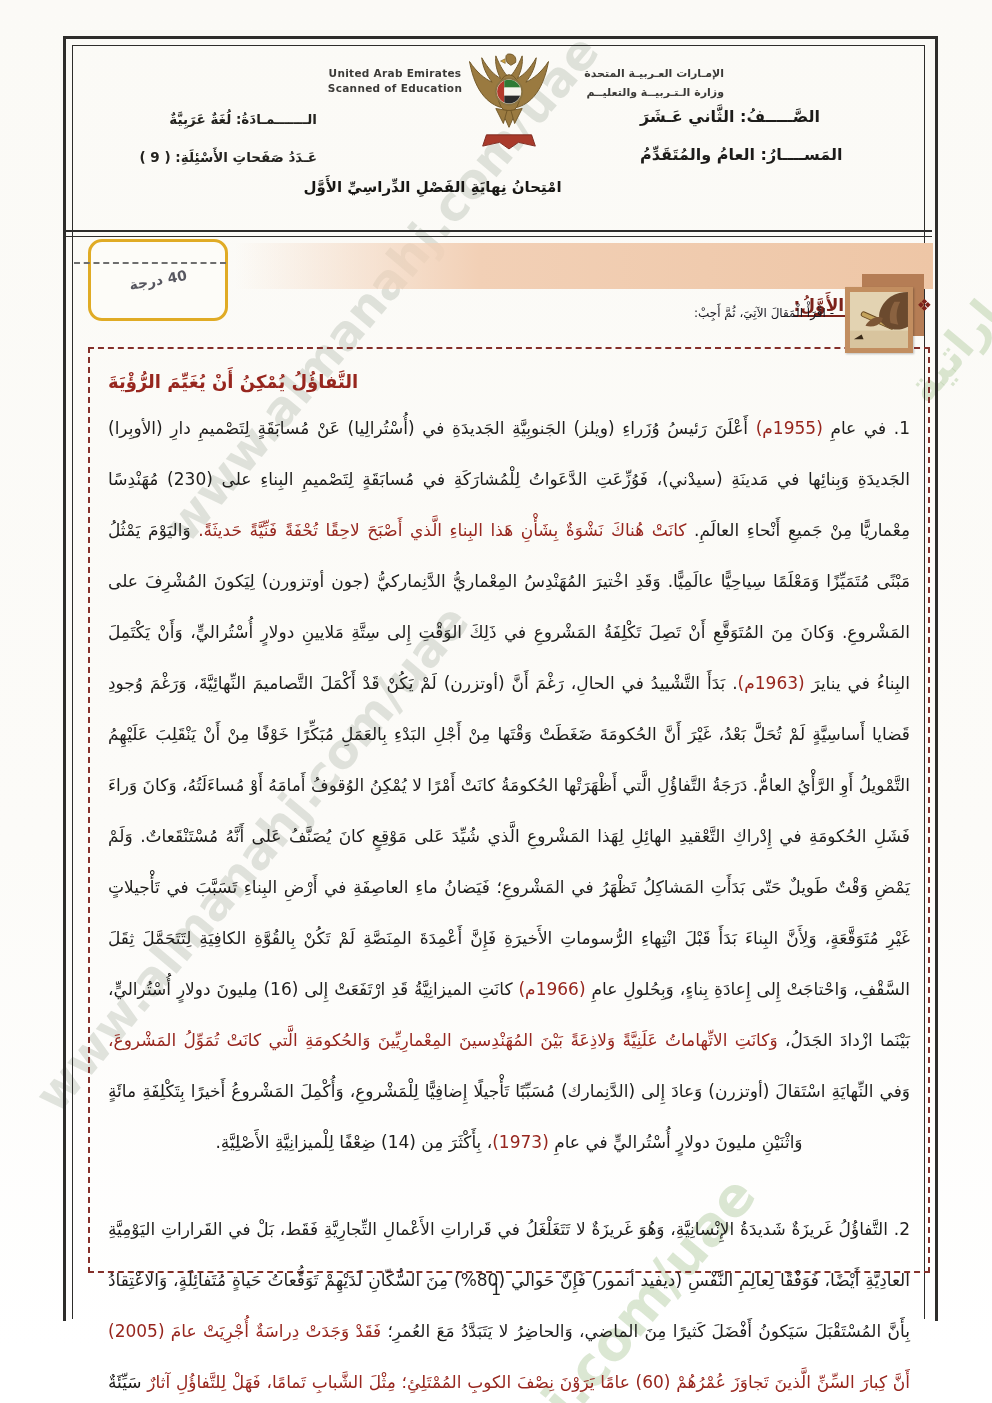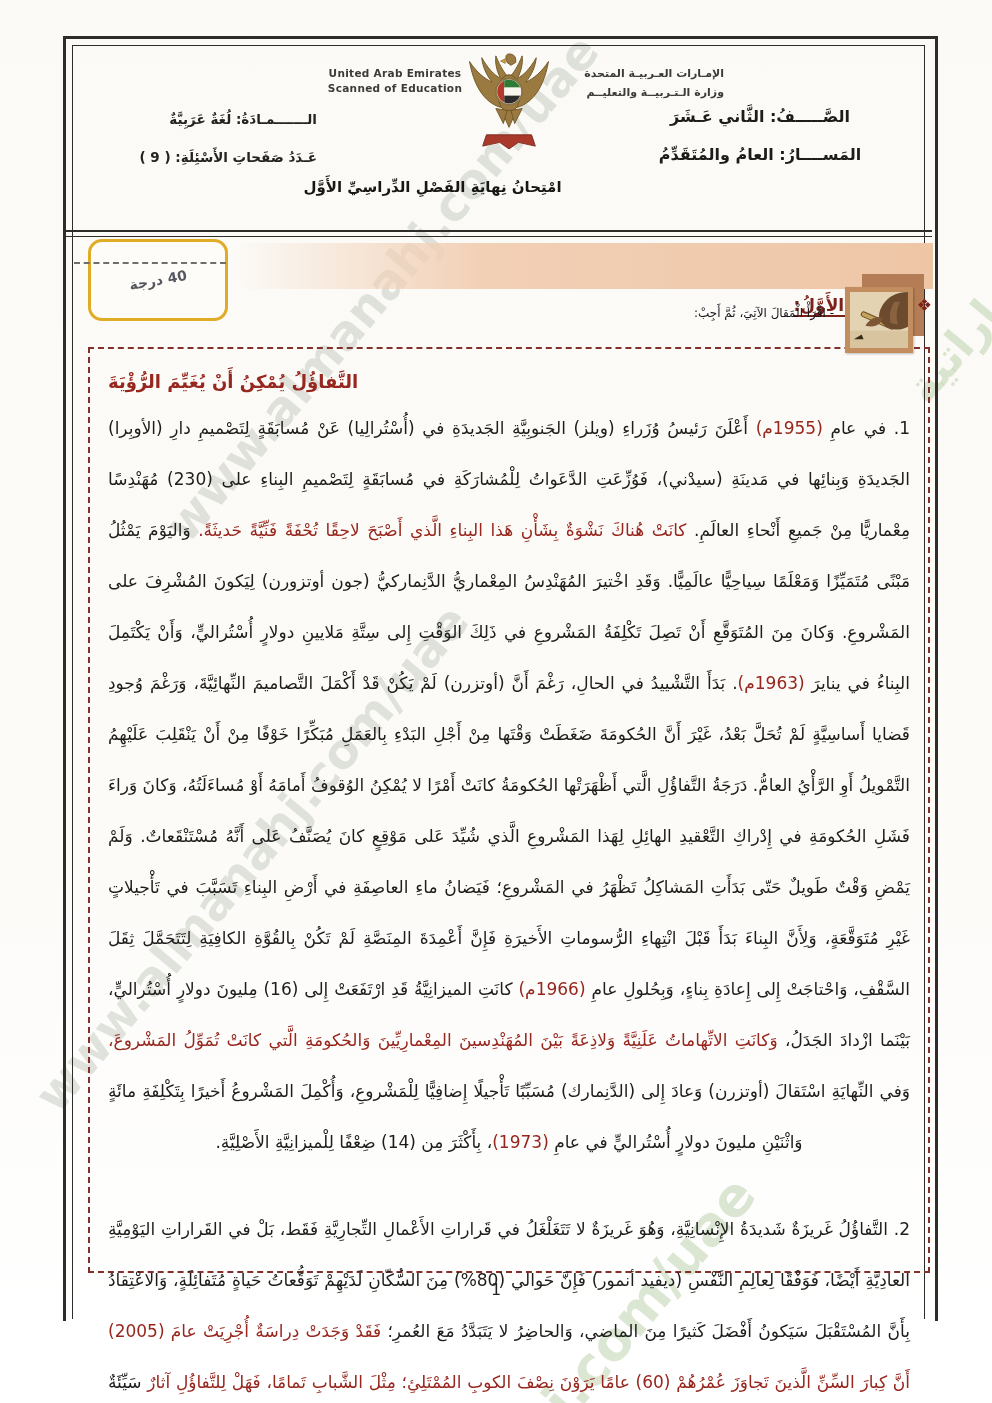--- a/index.html
+++ b/index.html
@@ -46,21 +46,21 @@
     color:#3c3b38;letter-spacing:.3px;z-index:4;
   }
   .ministry-ar{
     position:absolute;left:556px;top:64px;width:168px;
     direction:rtl;text-align:right;font-size:11px;font-weight:bold;line-height:19px;
     color:#3c3b38;z-index:4;
   }
   .emblem{position:absolute;left:462px;top:48px;z-index:4;}
   .grade-track{
     position:absolute;right:112px;top:98px;width:240px;
-    direction:rtl;text-align:center;font-weight:bold;color:#1d1c1a;
+    direction:rtl;text-align:left;font-weight:bold;color:#1d1c1a;
     font-size:16px;line-height:38px;z-index:4;
   }
   .subject-pages{
     position:absolute;left:92px;top:100px;width:225px;
     direction:rtl;text-align:right;font-weight:bold;color:#24231f;
     font-size:13.5px;line-height:38px;z-index:4;
   }
   .exam-center{
     position:absolute;left:160px;top:173px;width:545px;
     direction:rtl;text-align:center;font-weight:bold;color:#181714;

